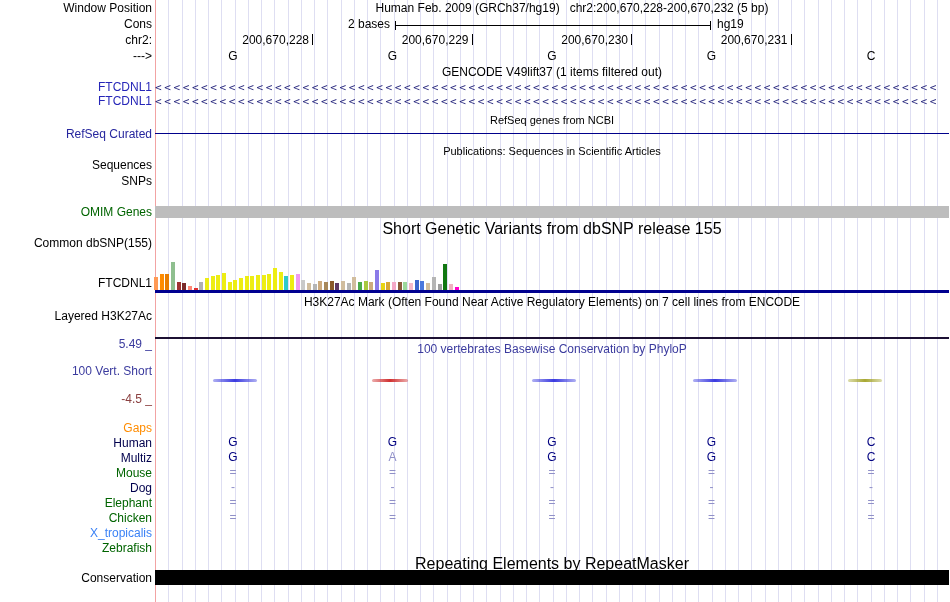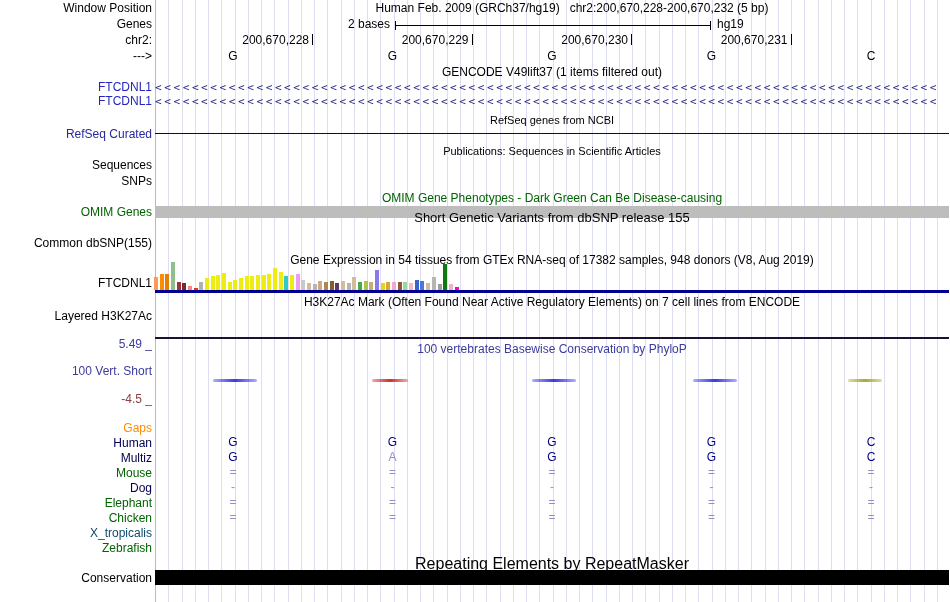--- a/index.html
+++ b/index.html
@@ -96,42 +96,40 @@
     <div class="gridline" style="left: 168.25px;"></div>
 
   <div class="hline" id="refseq-line"></div>
   <div class="hline" id="omim-bar"></div>
   <div class="hline" id="gtex-baseline"></div>
   <div class="hline" id="h3k-baseline"></div>
   <div class="hline" id="repeatmasker-bar"></div>
 
   <div class="ctitle" style="top:1px;margin-left:20px;">Human Feb. 2009 (GRCh37/hg19)&nbsp;&nbsp; chr2:200,670,228-200,670,232 (5 bp)</div>
 <div class="lbl" style="top: 1px; color: rgb(0, 0, 0);">Window Position</div>
-    <div class="lbl" style="top: 17px; color: rgb(0, 0, 0);">Genes</div>
+    <div class="lbl" style="top: 17px; color: rgb(0, 0, 0);">Cons</div>
     <div class="lbl" style="top: 33px; color: rgb(0, 0, 0);">chr2:</div>
     <div class="lbl" style="top: 49px; color: rgb(0, 0, 0);">---&gt;</div>
     <div class="lbl" style="top: 80px; color: rgb(38, 38, 184);">FTCDNL1</div>
     <div class="lbl" style="top: 94px; color: rgb(38, 38, 184);">FTCDNL1</div>
     <div class="lbl" style="top: 127px; color: rgb(38, 38, 158);">RefSeq Curated</div>
     <div class="lbl" style="top: 158px; color: rgb(0, 0, 0);">Sequences</div>
     <div class="lbl" style="top: 174px; color: rgb(0, 0, 0);">SNPs</div>
     <div class="lbl" style="top: 205px; color: rgb(0, 100, 0);">OMIM Genes</div>
     <div class="lbl" style="top: 236px; color: rgb(0, 0, 0);">Common dbSNP(155)</div>
     <div class="lbl" style="top: 276px; color: rgb(0, 0, 0);">FTCDNL1</div>
     <div class="lbl" style="top: 309px; color: rgb(0, 0, 0);">Layered H3K27Ac</div>
     <div class="lbl" style="top: 337px; color: rgb(59, 59, 158);">5.49 _</div>
     <div class="lbl" style="top: 364px; color: rgb(59, 59, 158);">100 Vert. Short</div>
     <div class="lbl" style="top: 392px; color: rgb(139, 64, 64);">-4.5 _</div>
     <div class="lbl" style="top: 571px; color: rgb(0, 0, 0);">Conservation</div>
     <div class="ctitle" style="top: 65px; color: rgb(0, 0, 0); font-size: 12px;">GENCODE V49lift37 (1 items filtered out)</div>
     <div class="ctitle" style="top: 113px; color: rgb(0, 0, 0); font-size: 11px;">RefSeq genes from NCBI</div>
     <div class="ctitle" style="top: 144px; color: rgb(0, 0, 0); font-size: 11px;">Publications: Sequences in Scientific Articles</div>
-    <div class="ctitle" style="top: 191px; color: rgb(0, 100, 0); font-size: 12px;">OMIM Gene Phenotypes - Dark Green Can Be Disease-causing</div>
-    <div class="ctitle" style="top: 211px; color: rgb(0, 0, 0); font-size: 13px;">Short Genetic Variants from dbSNP release 155</div>
-    <div class="ctitle" style="top: 253px; color: rgb(0, 0, 0); font-size: 12px;">Gene Expression in 54 tissues from GTEx RNA-seq of 17382 samples, 948 donors (V8, Aug 2019)</div>
+    <div class="ctitle" style="top: 222px; color: rgb(0, 0, 0); font-size: 16px;">Short Genetic Variants from dbSNP release 155</div>
     <div class="ctitle" style="top: 295px; color: rgb(0, 0, 0); font-size: 12px;">H3K27Ac Mark (Often Found Near Active Regulatory Elements) on 7 cell lines from ENCODE</div>
     <div class="ctitle" style="top: 342px; color: rgb(59, 59, 158); font-size: 12px;">100 vertebrates Basewise Conservation by PhyloP</div>
     <div class="ctitle" style="top: 557px; color: rgb(0, 0, 0); font-size: 16px;">Repeating Elements by RepeatMasker</div>
     <div class="scale-text" style="left: 290px; width: 100px; top: 18px; text-align: right;">2 bases</div>
     <div class="hline" style="left: 395px; width: 315px; top: 25px; height: 1px; background: rgb(0, 0, 0);"></div>
     <div class="scale-endtick" style="left: 395px;"></div>
     <div class="scale-endtick" style="left: 710px;"></div>
     <div class="scale-text" style="left: 717px; top: 18px;">hg19</div>
     <div class="ticklbl" style="left: 191px; top: 34px;">200,670,228</div>
     <div class="tickbar" style="left: 312px; top: 34px;"></div>
@@ -239,15 +237,15 @@
     <div class="mzcell" style="left: 392.5px; top: 496px; color: rgb(144, 144, 200);">=</div>
     <div class="mzcell" style="left: 552px; top: 496px; color: rgb(144, 144, 200);">=</div>
     <div class="mzcell" style="left: 711.5px; top: 496px; color: rgb(144, 144, 200);">=</div>
     <div class="mzcell" style="left: 871px; top: 496px; color: rgb(144, 144, 200);">=</div>
     <div class="lbl" style="top: 511px; color: rgb(0, 100, 0);">Chicken</div>
     <div class="mzcell" style="left: 233px; top: 511px; color: rgb(144, 144, 200);">=</div>
     <div class="mzcell" style="left: 392.5px; top: 511px; color: rgb(144, 144, 200);">=</div>
     <div class="mzcell" style="left: 552px; top: 511px; color: rgb(144, 144, 200);">=</div>
     <div class="mzcell" style="left: 711.5px; top: 511px; color: rgb(144, 144, 200);">=</div>
     <div class="mzcell" style="left: 871px; top: 511px; color: rgb(144, 144, 200);">=</div>
-    <div class="lbl" style="top: 526px; color: #0c4a6e;">X_tropicalis</div>
+    <div class="lbl" style="top: 526px; color: #3b82f6;">X_tropicalis</div>
     <div class="lbl" style="top: 541px; color: rgb(0, 100, 0);">Zebrafish</div>
   </div>
 
 </body></html>

